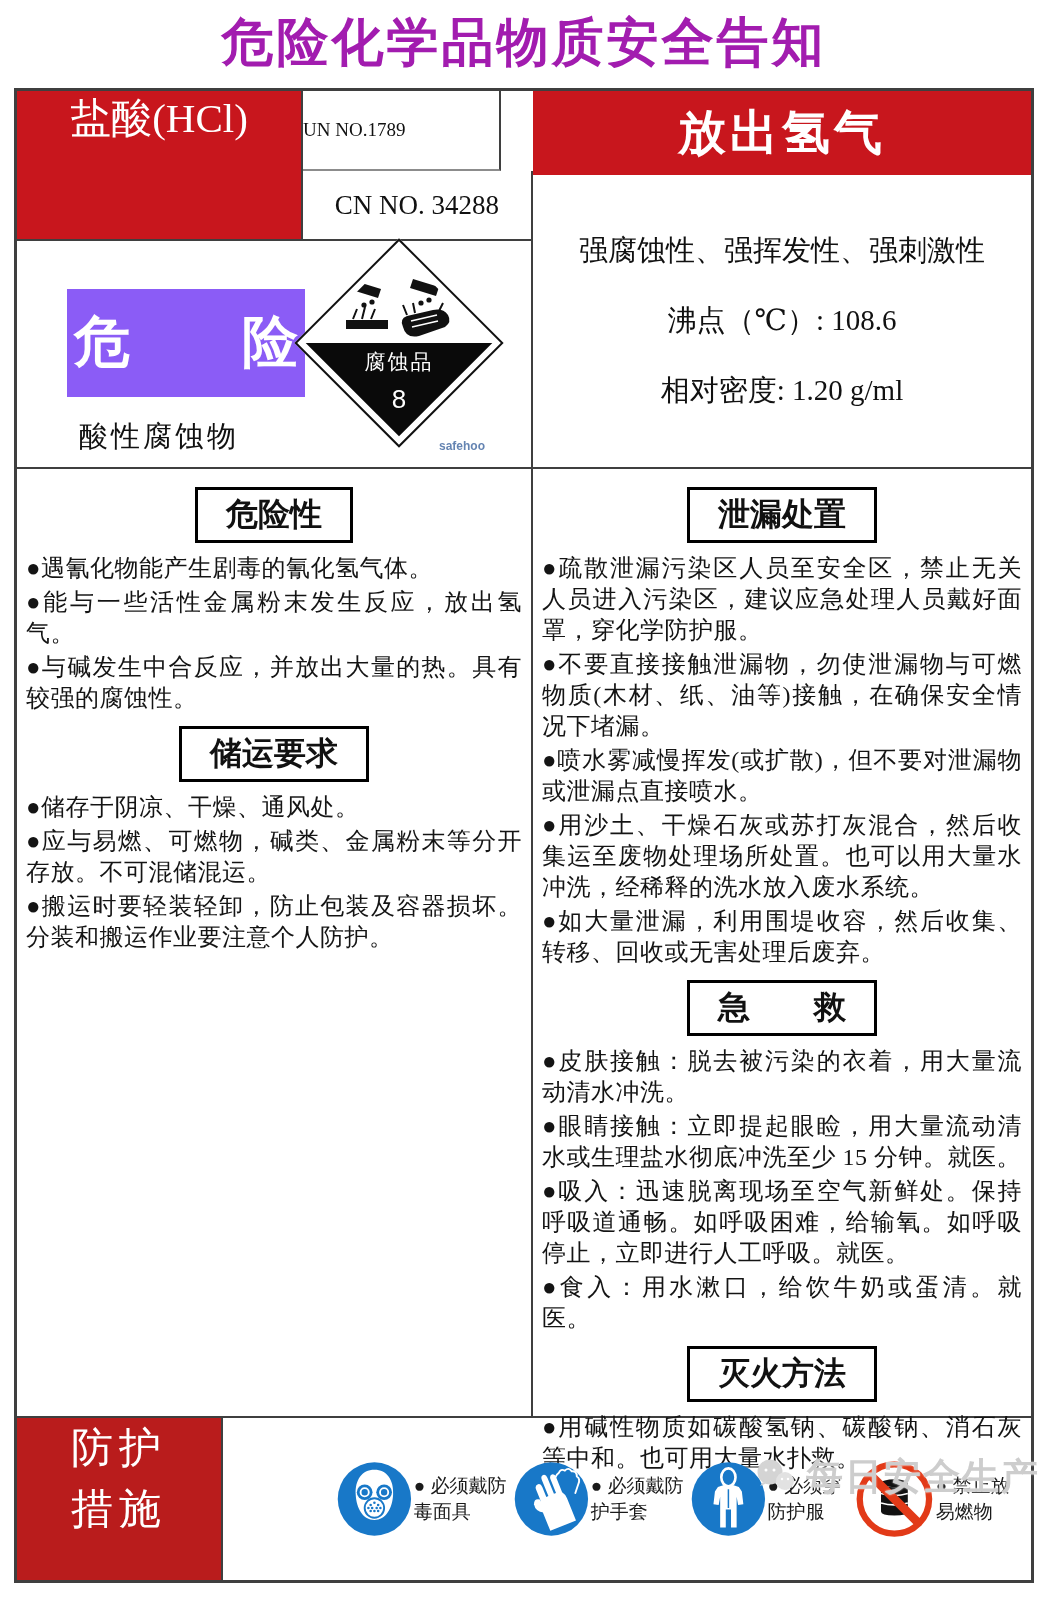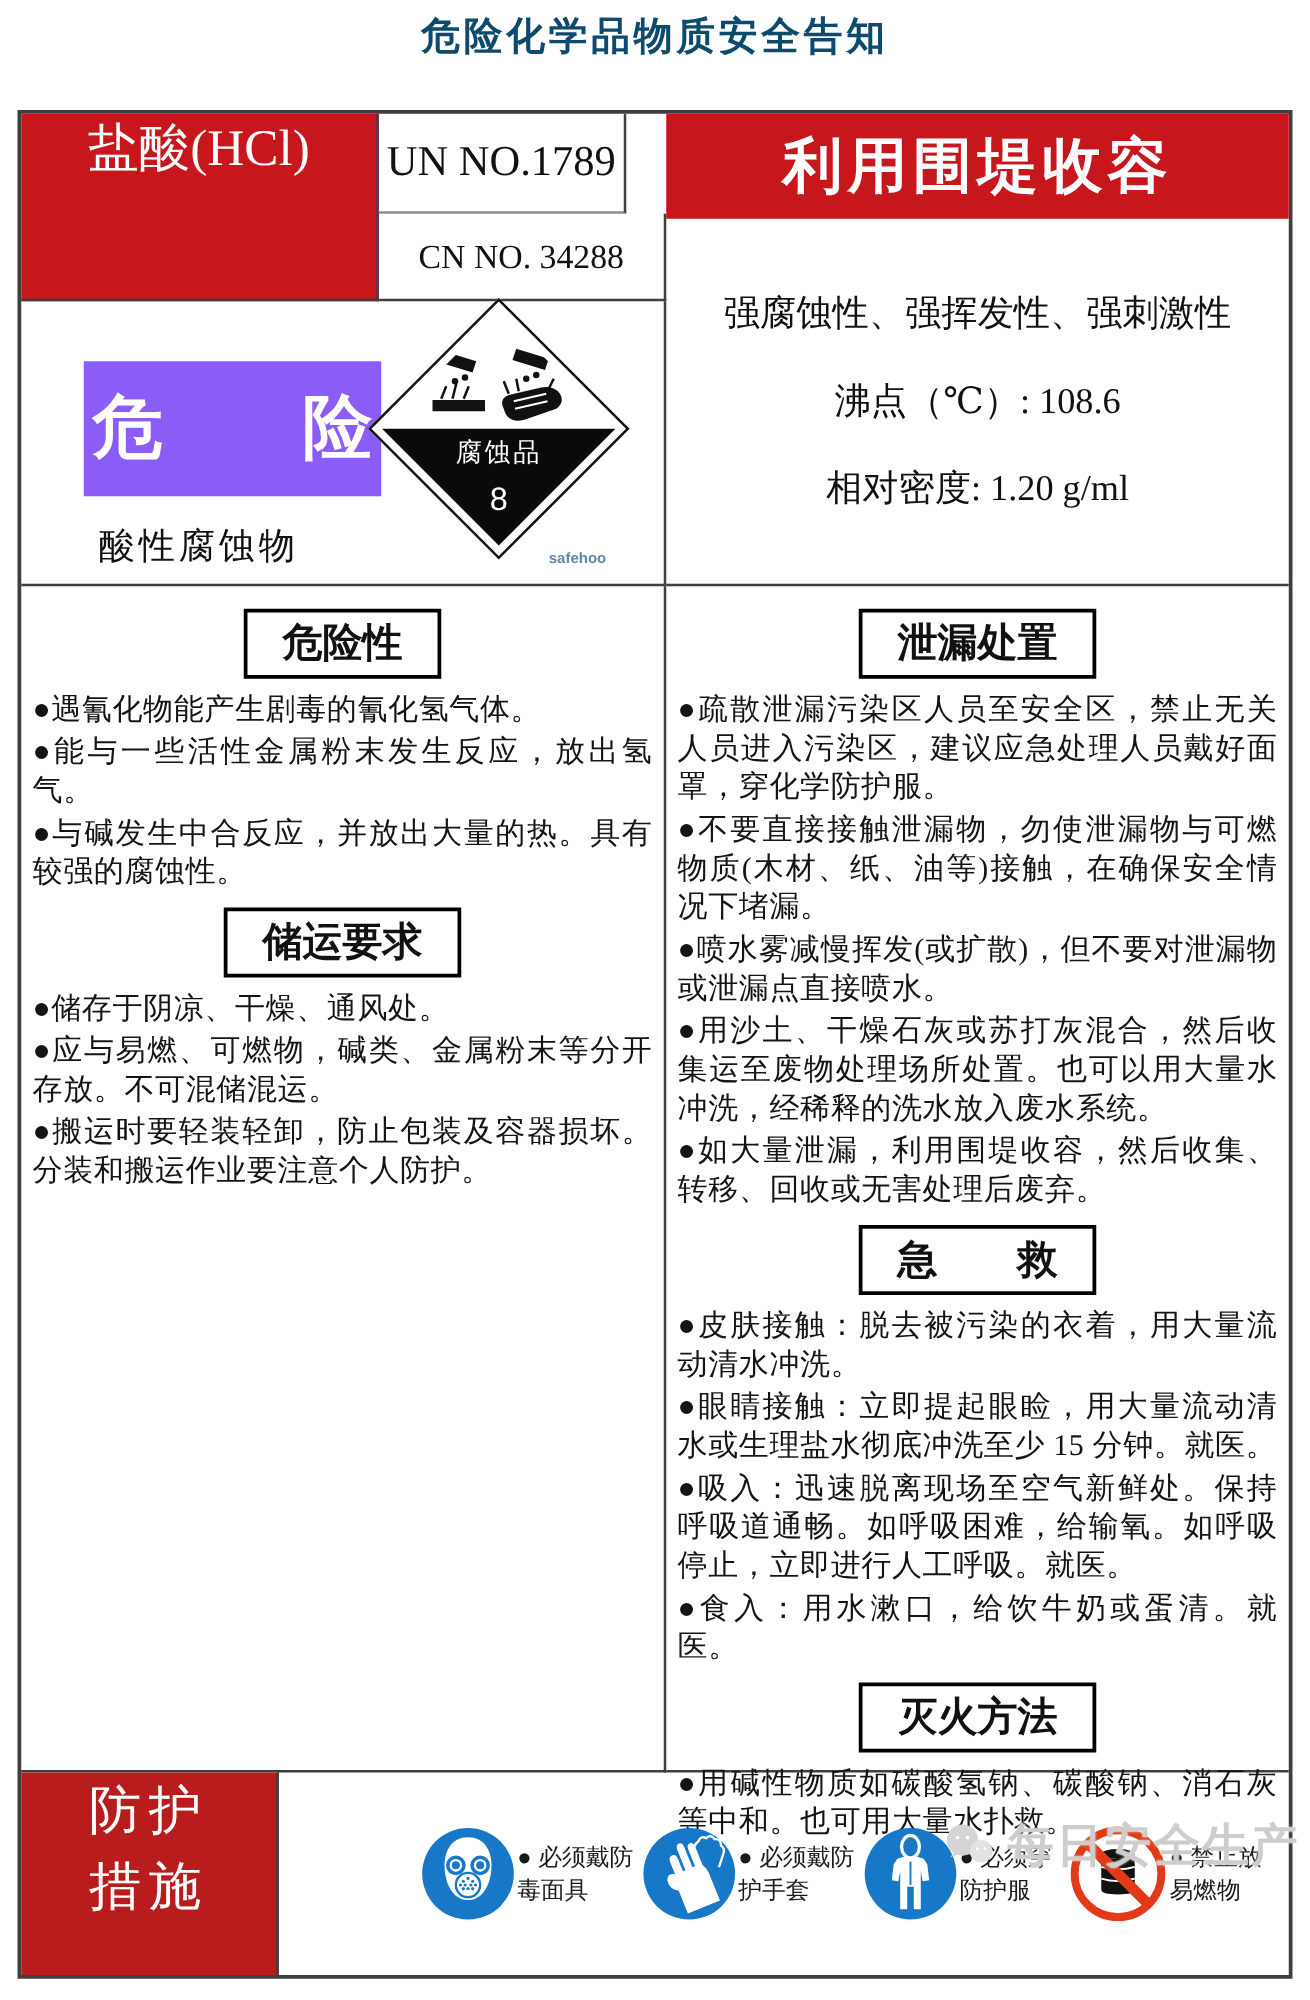--- a/index.html
+++ b/index.html
@@ -1,28 +1,28 @@
 <!DOCTYPE html>
 <html lang="zh"><head>
 <meta charset="utf-8">
 <style>
   html,body{margin:0;padding:0;background:#fff;}
   .poster{position:relative;width:1048px;height:1600px;background:#fff;overflow:hidden;
           font-family:"Liberation Serif","DejaVu Serif",serif;color:#111;}
   .title{position:absolute;left:0;top:8px;width:100%;text-align:center;
          font-family:"Liberation Sans","DejaVu Sans",sans-serif;font-weight:bold;
-         font-size:31px;letter-spacing:3px;color:#0c4a6e;}
+         font-size:52px;letter-spacing:3px;color:#a21caf;}
   .table{position:absolute;left:14px;top:88px;width:1020px;height:1495px;
          border:3px solid #3f3f3f;box-sizing:border-box;}
   .cell{position:absolute;box-sizing:border-box;}
   .cell-name{left:0;top:0;width:286px;height:150px;background:#c8161d;
              border-right:2px solid #3f3f3f;border-bottom:2px solid #3f3f3f;
              display:flex;justify-content:center;color:#fff;font-size:41px;}
   .cell-un{left:286px;top:0;width:198px;height:80px;border-right:2px solid #3f3f3f;
-           border-bottom:2px solid #8c8c8c;display:flex;align-items:center;justify-content:center;font-size:34px;}
+           border-bottom:2px solid #8c8c8c;display:flex;align-items:center;justify-content:flex-start;font-size:19px;}
   .cell-cn{left:286px;top:80px;width:230px;height:70px;border-right:2px solid #3f3f3f;
            border-bottom:2px solid #3f3f3f;display:flex;align-items:center;justify-content:center;font-size:27px;}
   .cell-class{left:516px;top:0;width:498px;height:84px;background:#c8161d;color:#fff;
               display:flex;align-items:center;justify-content:center;
               font-family:"Liberation Sans","DejaVu Sans",sans-serif;font-weight:bold;
               font-size:48px;letter-spacing:4px;}
   .cell-props{left:516px;top:84px;width:498px;height:294px;border-bottom:2px solid #3f3f3f;
               display:flex;flex-direction:column;justify-content:center;align-items:center;
               gap:30px;font-size:29px;text-align:center;}
   .cell-label{left:0;top:150px;width:516px;height:228px;border-right:2px solid #3f3f3f;
@@ -80,21 +80,21 @@
     <div class="cell cell-name">
       <span>盐酸(HCl)</span>
     </div>
     <div class="cell cell-un">
       <span>UN NO.1789</span>
     </div>
     <div class="cell cell-cn">
       <span>CN NO. 34288</span>
     </div>
     <div class="cell cell-class">
-      <span>利用围堤收容</span>
+      <span>放出氢气</span>
     </div>
 
     <div class="cell cell-props">
       <span>强腐蚀性、强挥发性、强刺激性</span>
       <span>沸点（℃）: 108.6</span>
       <span>相对密度: 1.20 g/ml</span>
     </div>
 
     <div class="cell cell-label">
       <div class="danger-box">

